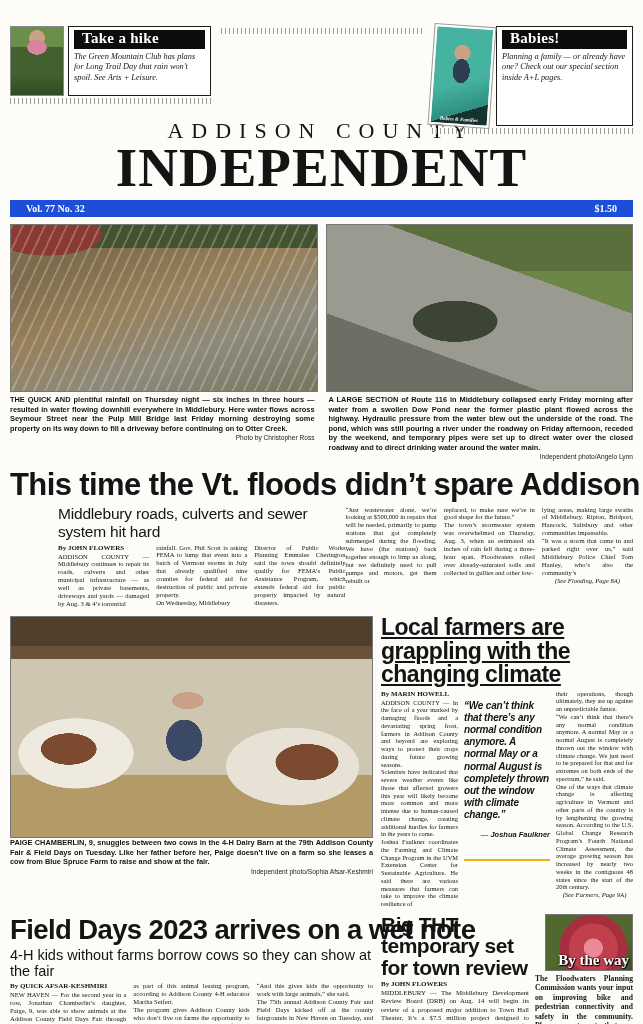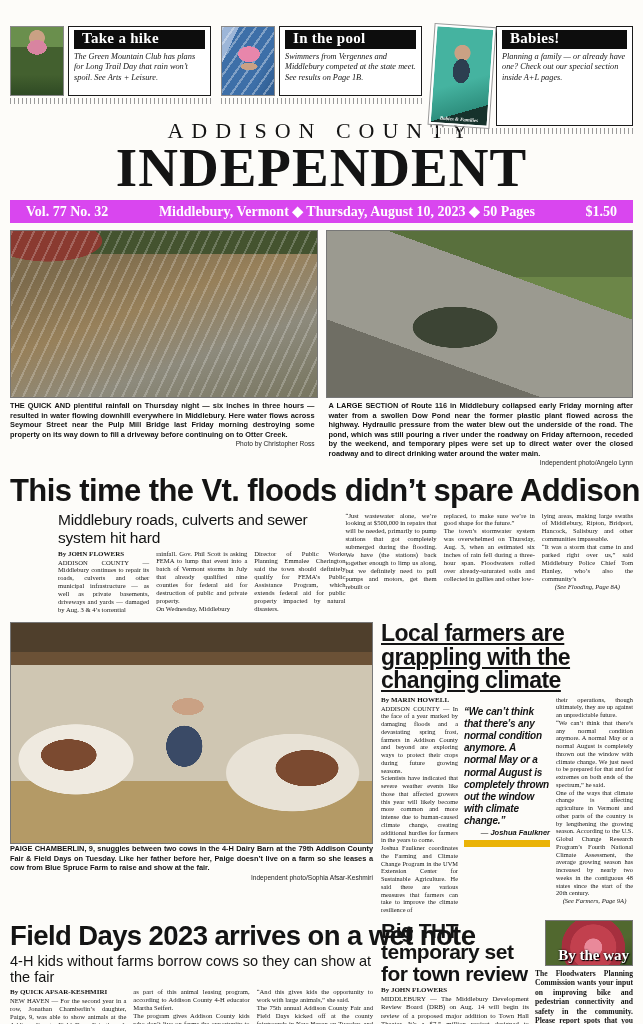--- a/index.html
+++ b/index.html
@@ -35,22 +35,22 @@
       radial-gradient(ellipse 14px 20px at 48% 45%, #2c3e50 0 60%, transparent 61%),
       radial-gradient(circle at 48% 26%, #caa184 0 10%, transparent 11%),
       linear-gradient(160deg,#45b3a0 0 55%, #2e8f7e 82%, #16322c 82%); }
   .babies-label { position:absolute; bottom:2px; left:0; right:0; color:#fff;
     font-style:italic; font-weight:bold; font-size:5px; text-align:center;
     font-family:"Liberation Serif",serif; }
   
   .masthead { text-align:center; margin-top:4px; }
   .mast-county { font-size:22px; letter-spacing:8px; font-weight:500; }
   .mast-name { font-size:55px; font-weight:bold; letter-spacing:1px; line-height:.95; margin-top:-2px; }
-  .dateline-bar { background:#d946ef; color:#fff; display:flex; justify-content:space-between;
-    align-items:center; font-weight:bold; font-size:14px; padding:3px 16px; margin-top:6px; }
+  .dateline-bar { background:#1d4ed8; color:#fff; display:flex; justify-content:space-between;
+    align-items:center; font-weight:bold; font-size:10px; padding:3px 16px; margin-top:6px; }
   
   .photo-pair { display:flex; gap:8px; margin-top:7px; }
   .lead-photo { flex:1; height:168px; border:1px solid #777; }
   .photo-flood { background:
     repeating-linear-gradient(115deg, rgba(255,255,255,.22) 0 2px, transparent 2px 10px),
     radial-gradient(ellipse 90px 34px at 12% 6%, #8a3a30 0 60%, transparent 61%),
     linear-gradient(180deg, #44532f 0 14%, transparent 14%),
     linear-gradient(160deg, #7d6b4c 20%, #97805a 45%, #8d8a7c 70%, #77755f 100%); }
   .photo-road { background:
     radial-gradient(ellipse 70px 34px at 42% 58%, #3c4434 0 60%, transparent 61%),
@@ -87,36 +87,36 @@
     linear-gradient(180deg,#4f3f2c 0 13%, #6b5136 13% 19%, #cfc6b2 19% 72%, #b49a66 72%); }
   .mid-right { flex:1; }
   .sec-head { font-family:"Liberation Sans",sans-serif; font-weight:bold; font-size:23px;
     line-height:1.02; letter-spacing:-.5px;text-decoration:underline; }
   .farmers-body { display:flex; gap:6px; margin-top:3px; }
   .farmers-col { flex:1; }
   .pull-quote { width:86px; flex:0 0 auto; padding-top:10px; }
   .pq-text { font-family:"Liberation Sans",sans-serif; font-style:italic; font-size:10px;
     line-height:1.22; font-weight:bold; letter-spacing:-.2px; }
   .pq-attr { font-style:italic; font-weight:bold; font-size:7.5px; text-align:right;
-    margin-top:0; padding-bottom:3px; border-bottom:7px solid #eab308;
+    margin-top:8px; padding-bottom:20px; border-bottom:2px solid #eab308;
     font-family:"Liberation Sans",sans-serif; }
   
   .bottom-row { display:flex; gap:8px; margin-top:6px; align-items:flex-start; }
   .bottom-left { width:363px; }
   .fd-head { font-family:"Liberation Sans",sans-serif; font-weight:bold; font-size:27.5px;
     letter-spacing:-.6px; white-space:nowrap; }
   .fd-sub { font-family:"Liberation Sans",sans-serif; font-size:14.5px; margin:1px 0 3px 0; }
   .bottom-right { flex:1; }
   .tht-flex { display:flex; gap:6px; }
   .tht-col { flex:1; }
   .tht-head { font-family:"Liberation Sans",sans-serif; font-weight:bold; font-size:21px;
     line-height:1.02; letter-spacing:-.5px; }
   .tht-art { font-size:6.8px; }
   .side-col { width:98px; flex:0 0 auto; }
-  .btw-photo { width:88px; height:46px; margin-left:auto; border:1px solid #777; position:relative;
+  .btw-photo { width:88px; height:57px; margin-left:auto; border:1px solid #777; position:relative;
     background:
       radial-gradient(circle at 55% 60%, #e9899a 0 16%, #c2404e 17% 42%, #a62f3e 43% 58%, transparent 59%),
       linear-gradient(160deg,#51682f 0 60%, #3c5226 100%); }
   .btw-title { position:absolute; bottom:1px; right:3px; color:#fff; font-weight:bold;
     font-size:15px; font-family:"Liberation Serif",serif;
     text-shadow:0 0 2px #000, 1px 1px 1px #000; }
   .btw-text { font-weight:bold; font-size:7.6px; line-height:1.25; text-align:justify;
     margin-top:3px; white-space:pre-line; }
   .btw-see { font-style:italic; font-size:6.8px; margin-top:1px; }
 </style>
@@ -130,27 +130,20 @@
       <div class="promo-inner">
         <div class="promo-photo photo-hike"></div>
         <div class="promo-box">
           <div class="promo-title">Take a hike</div>
           <div class="promo-text">The Green Mountain Club has plans for Long Trail Day that rain won’t spoil. See Arts + Leisure.</div>
         </div>
       </div>
       <div class="hatch"></div>
     </div>
     <div class="promo">
-      <div class="promo-inner">
-        <div class="promo-photo photo-pool"></div>
-        <div class="promo-box">
-          <div class="promo-title">In the pool</div>
-          <div class="promo-text">Swimmers from Vergennes and Middlebury competed at the state meet. See results on Page 1B.</div>
-        </div>
-      </div>
       <div class="hatch"></div>
     </div>
     <div class="promo">
       <div class="promo-inner">
         <div class="promo-photo photo-babies">
           <div class="babies-label">Babies  &amp;  Families</div>
         </div>
         <div class="promo-box">
           <div class="promo-title">Babies!</div>
           <div class="promo-text">Planning a family — or already have one? Check out our special section inside A+L pages.</div>
@@ -159,21 +152,20 @@
       <div class="hatch"></div>
     </div>
   </div>
 
   <div class="masthead">
     <div class="mast-county">ADDISON  COUNTY</div>
     <div class="mast-name">INDEPENDENT</div>
   </div>
   <div class="dateline-bar">
     <span>Vol. 77   No. 32</span>
-    <span>Middlebury, Vermont    ◆    Thursday, August 10, 2023    ◆    50 Pages</span>
     <span>$1.50</span>
   </div>
 
   <div class="photo-pair">
     <div class="lead-photo photo-flood"></div>
     <div class="lead-photo photo-road"></div>
   </div>
   <div class="caption-pair">
     <div class="caption">
       <span>THE QUICK AND plentiful rainfall on Thursday night — six inches in three hours — resulted in water flowing downhill everywhere in Middlebury. Here water flows across Seymour Street near the Pulp Mill Bridge last Friday morning destroying some property on its way down to fill a driveway before continuing on to Otter Creek.</span>

